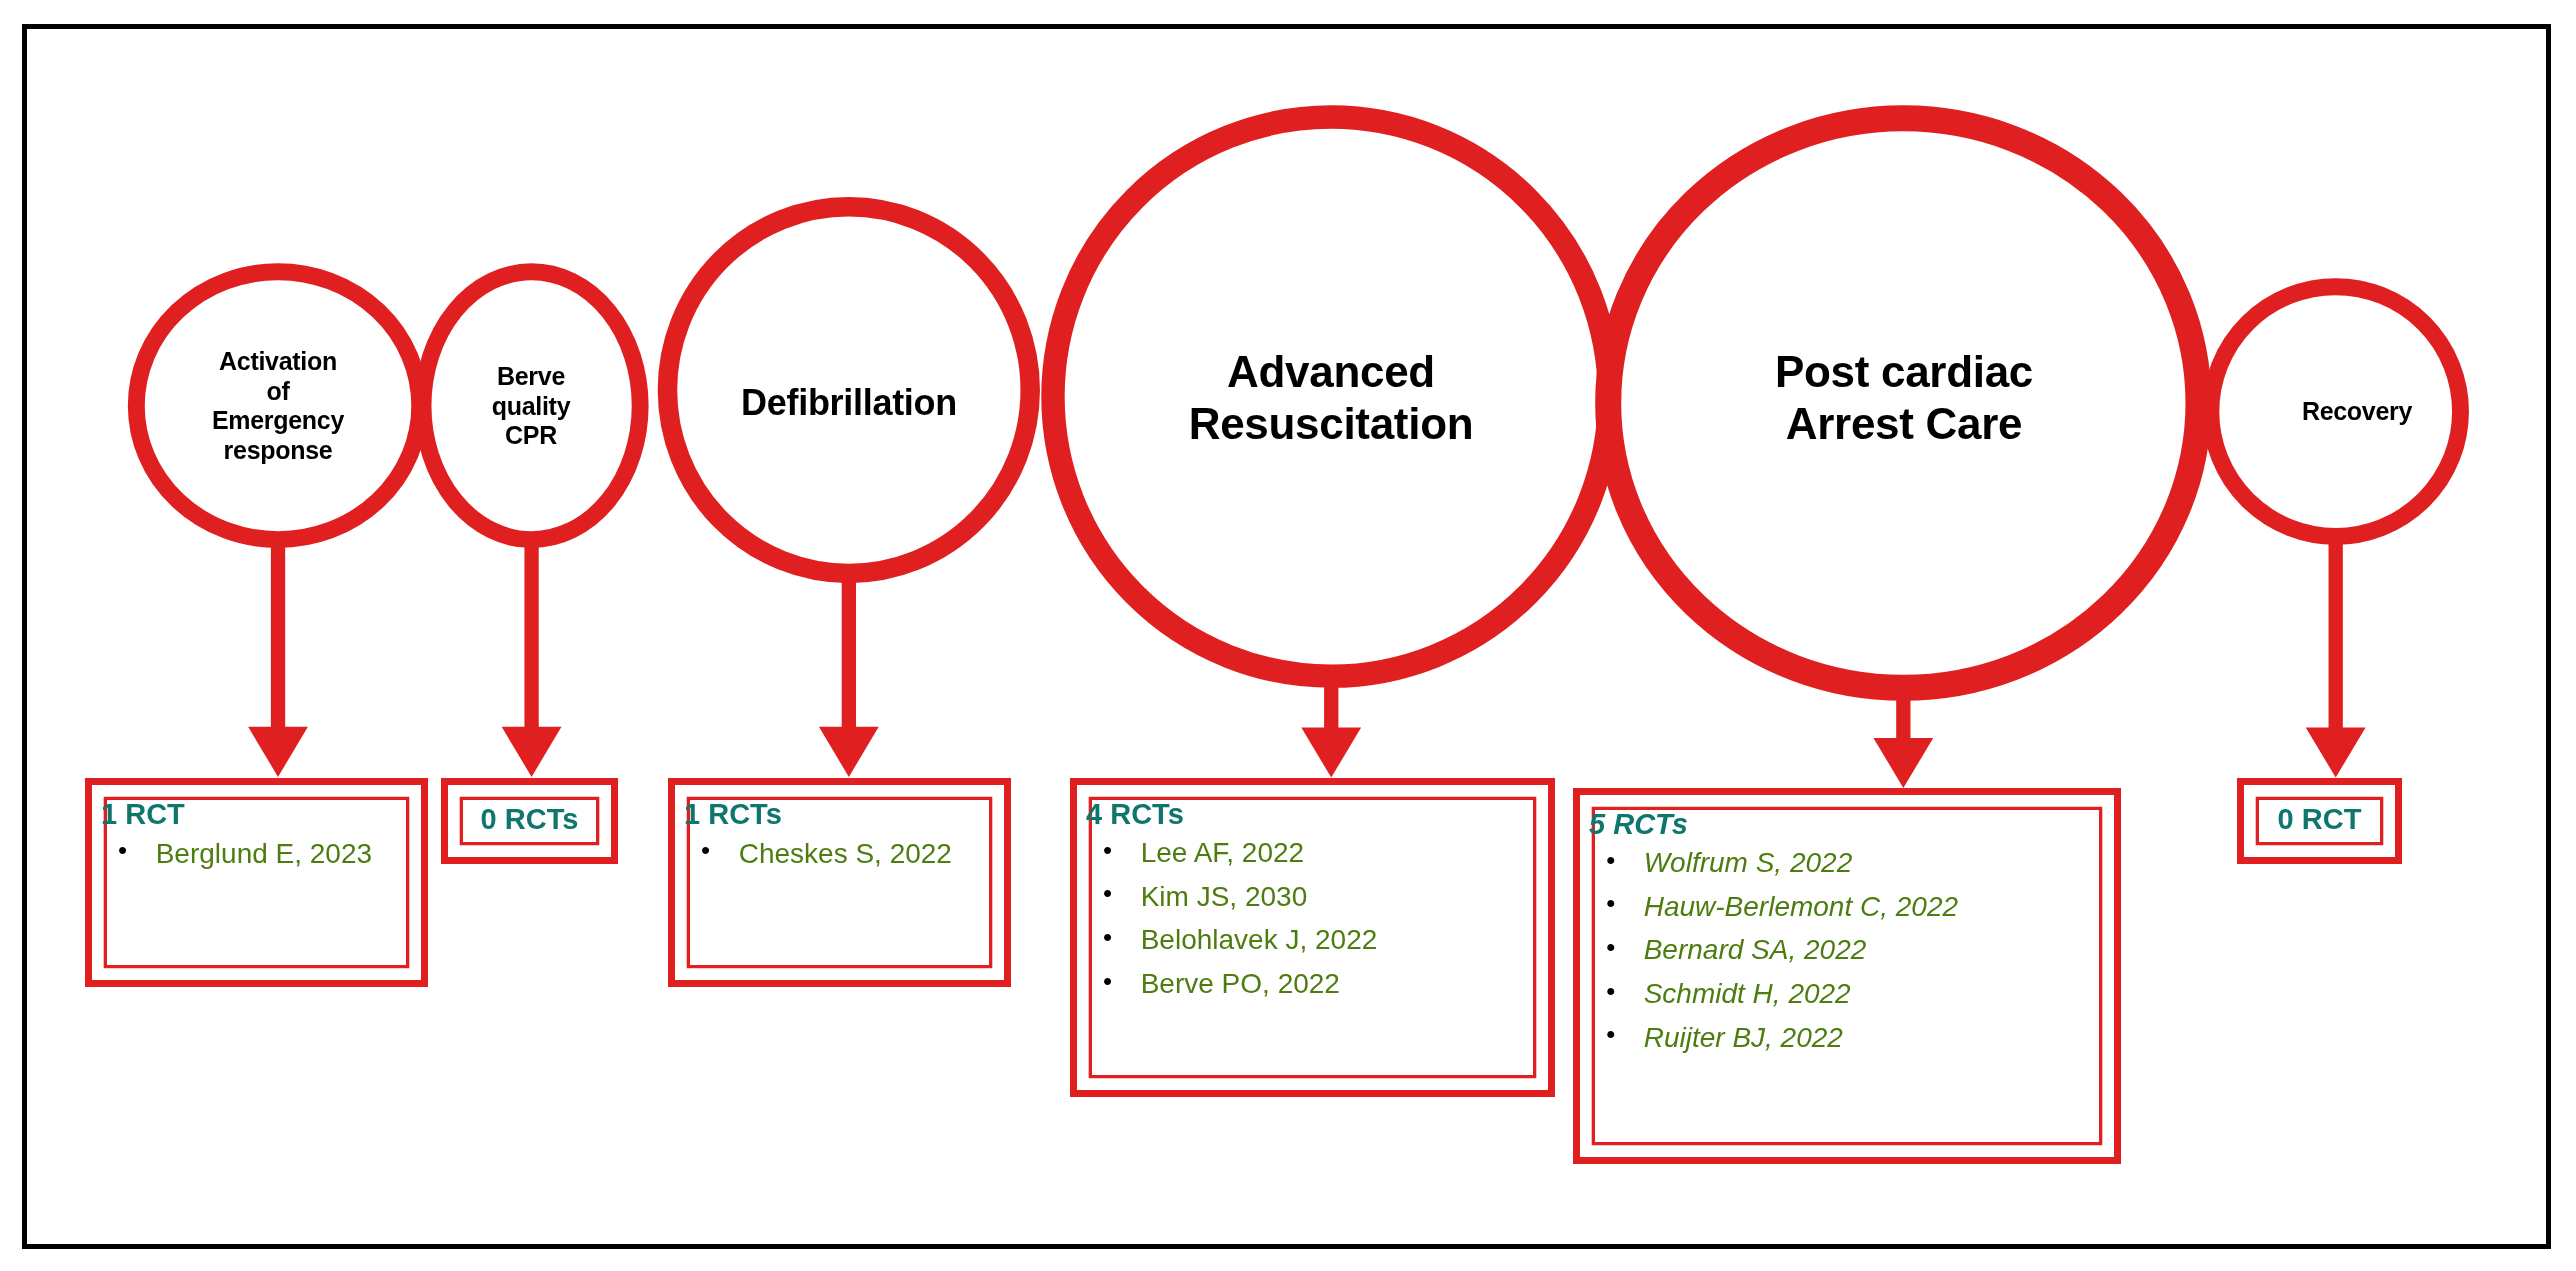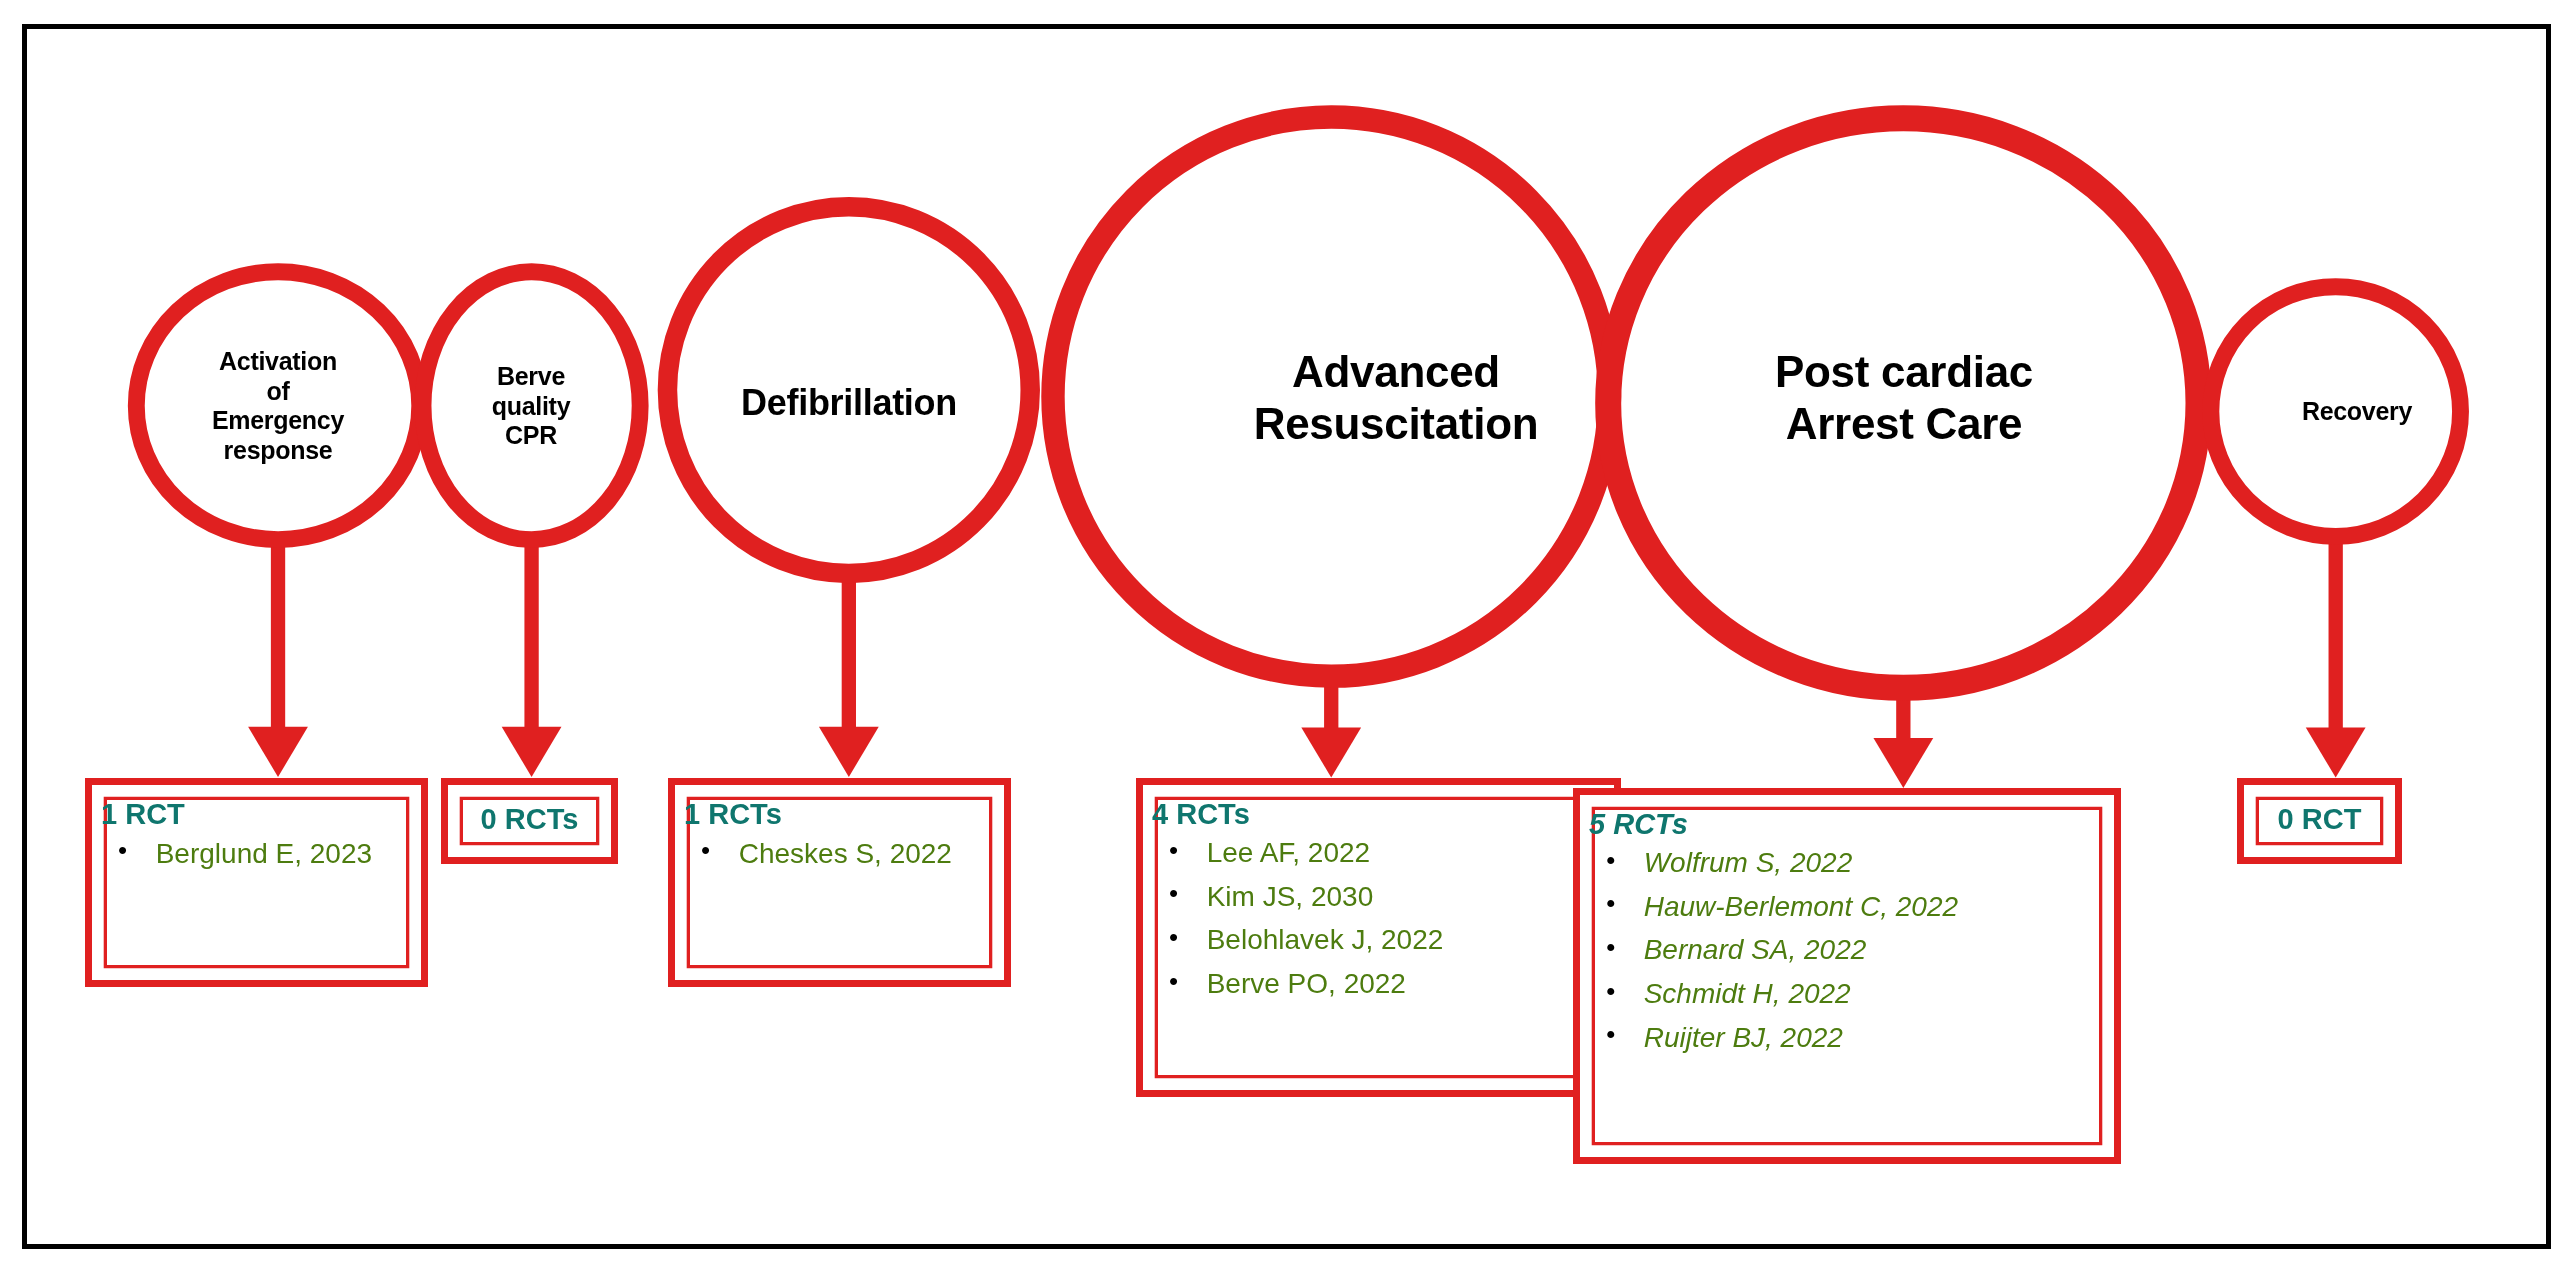--- a/index.html
+++ b/index.html
@@ -164,21 +164,21 @@
 of
 Emergency
 response</div>
 
   <div class="ring-label sm" style="left:531px; top:406px;">Berve
 quality
 CPR</div>
 
   <div class="ring-label md" style="left:849px; top:403px;text-align:right;">Defibrillation</div>
 
-  <div class="ring-label lg" style="left:1396px; top:398px;">Advanced
+  <div class="ring-label lg" style="left:1331px; top:398px;">Advanced
 Resuscitation</div>
 
   <div class="ring-label lg" style="left:1904px; top:398px;">Post cardiac
 Arrest Care</div>
 
   <div class="ring-label sm" style="left:2357px; top:412px;">Recovery</div>
 
   <div class="evidence-box" style="left:85px; top:778px; width:343px; height:209px;">
     <div class="evidence-title">1 RCT</div>
     <ul class="evidence-list wrapped">
@@ -190,21 +190,21 @@
     <div class="evidence-title">0 RCTs</div>
   </div>
 
   <div class="evidence-box" style="left:668px; top:778px; width:343px; height:209px;">
     <div class="evidence-title">1 RCTs</div>
     <ul class="evidence-list wrapped">
       <li>Cheskes S, 2022</li>
     </ul>
   </div>
 
-  <div class="evidence-box" style="left:1136px; top:778px; width:485px; height:319px;">
+  <div class="evidence-box" style="left:1070px; top:778px; width:485px; height:319px;">
     <div class="evidence-title">4 RCTs</div>
     <ul class="evidence-list">
       <li>Lee AF, 2022</li>
       <li>Kim JS, 2030</li>
       <li>Belohlavek J, 2022</li>
       <li>Berve PO, 2022</li>
     </ul>
   </div>
 
   <div class="evidence-box" style="left:1573px; top:788px; width:548px; height:376px;font-style:italic;">

